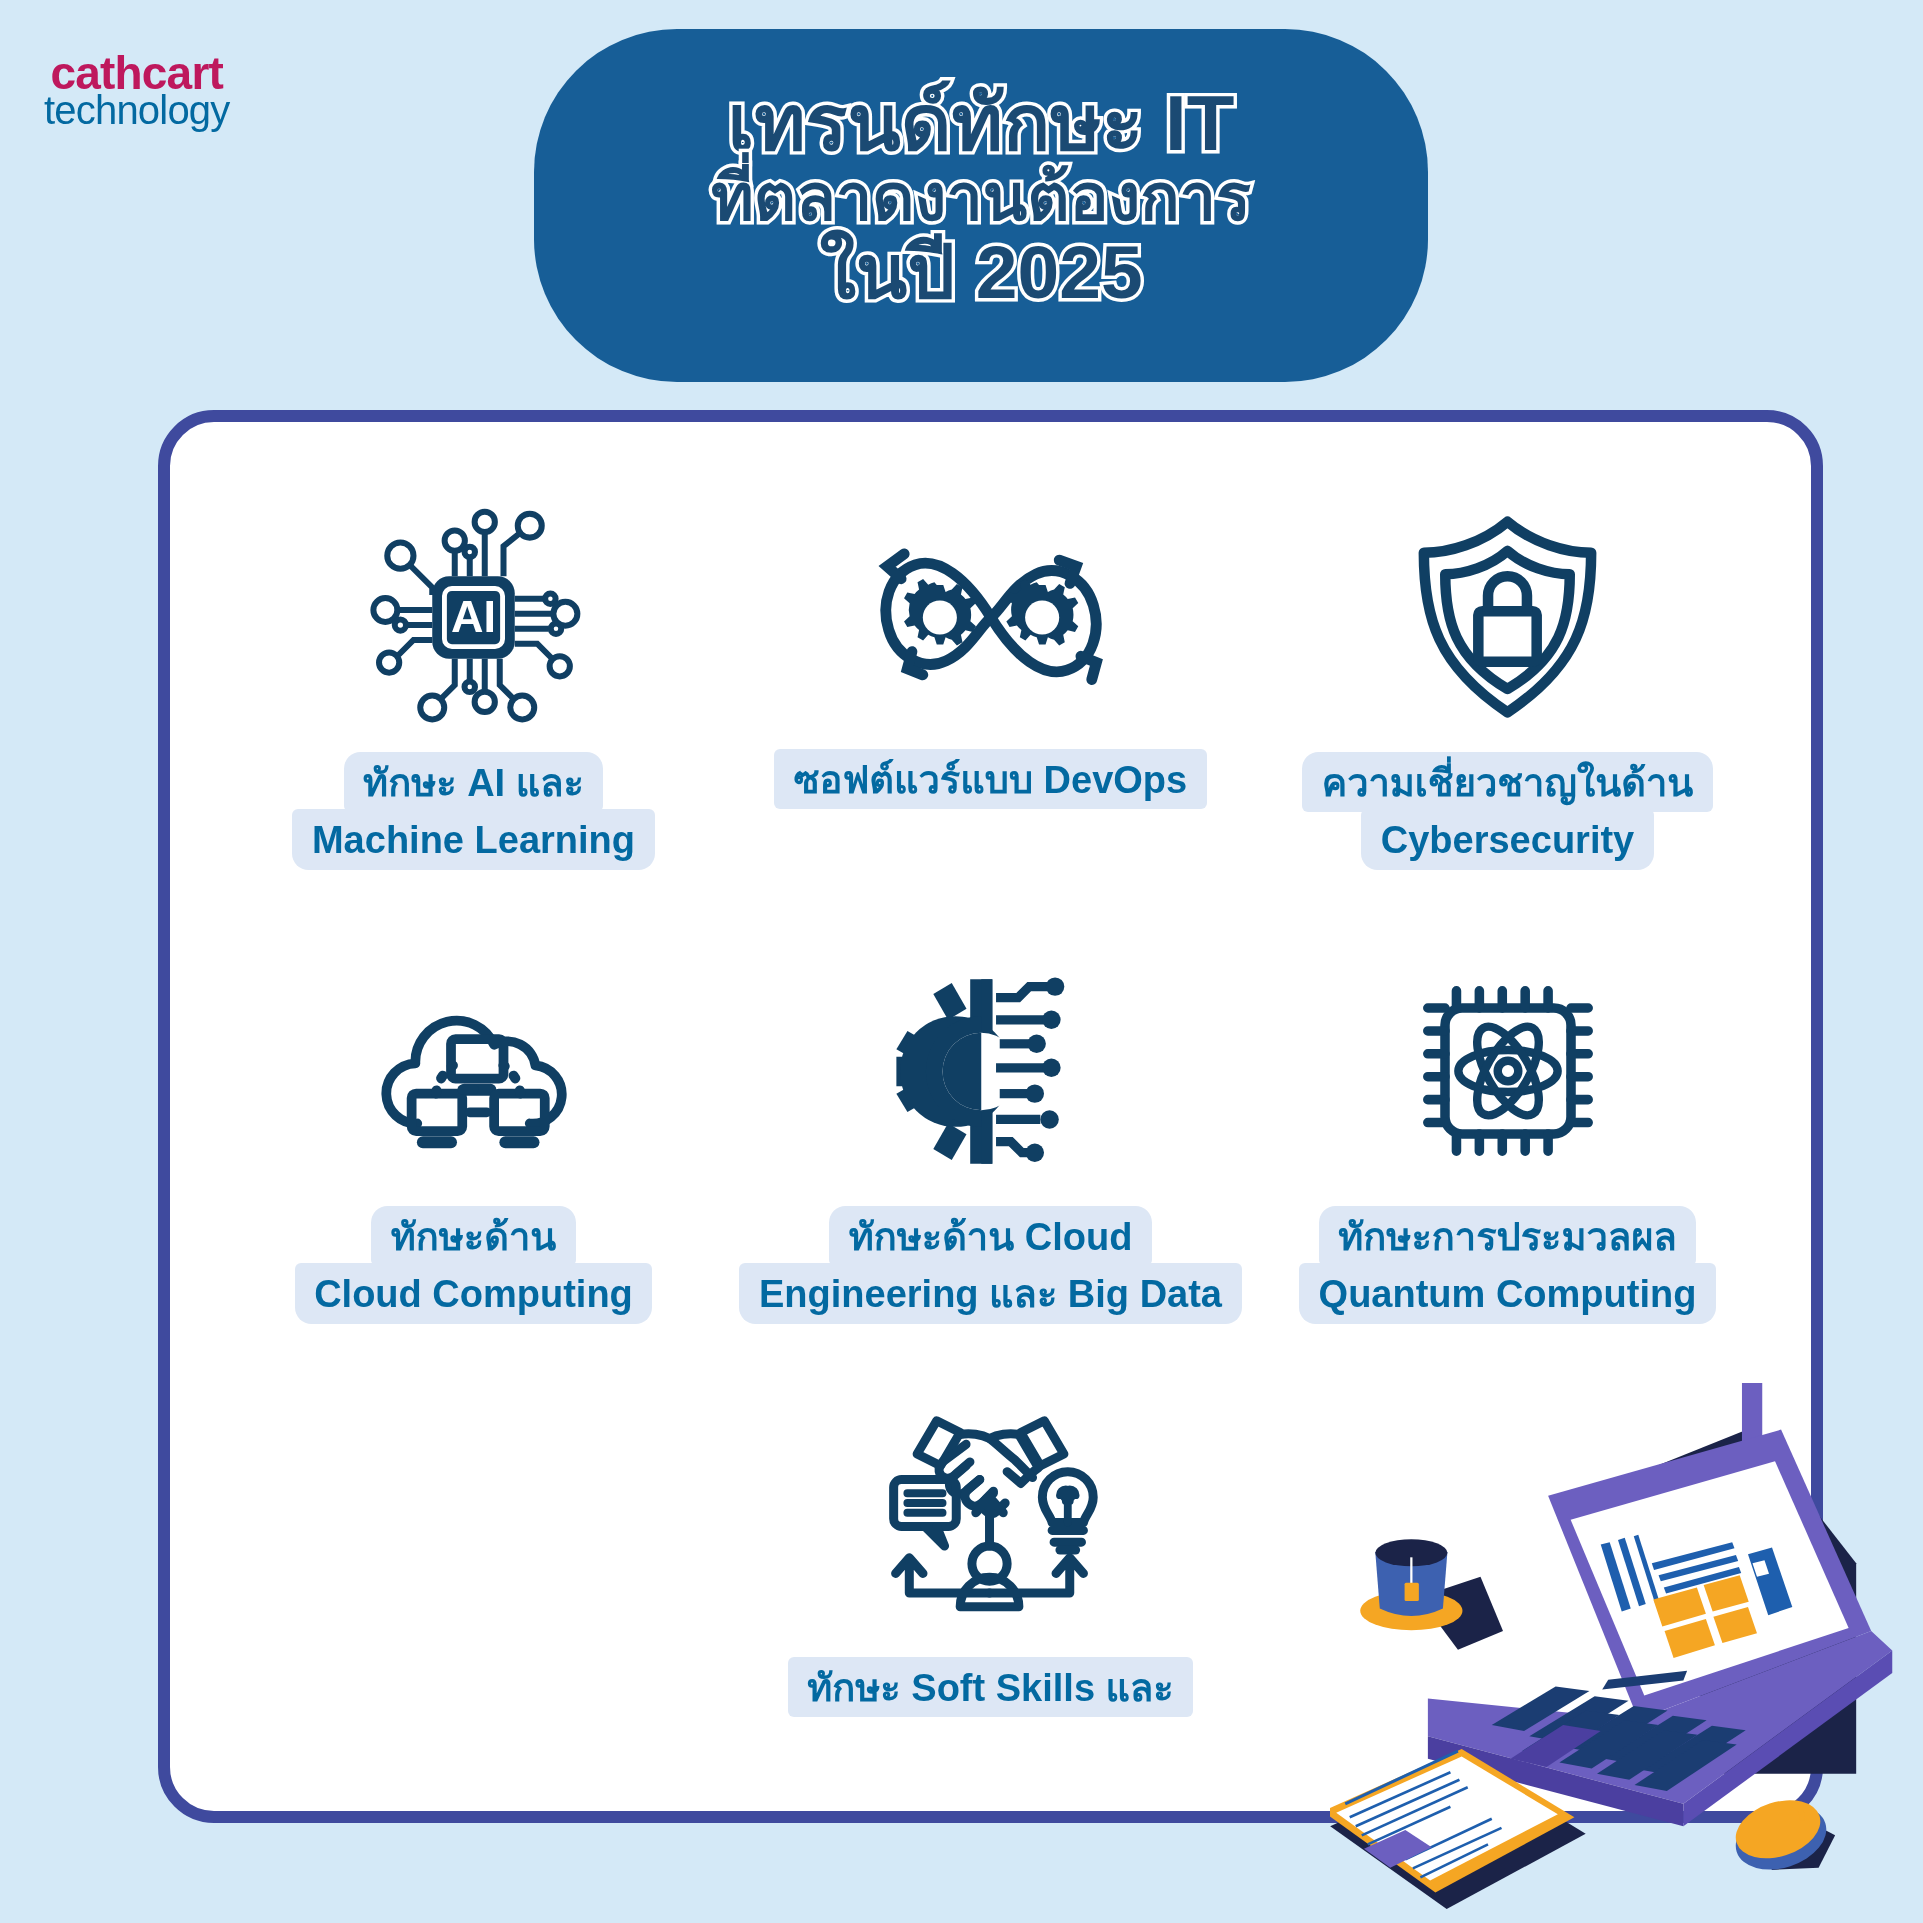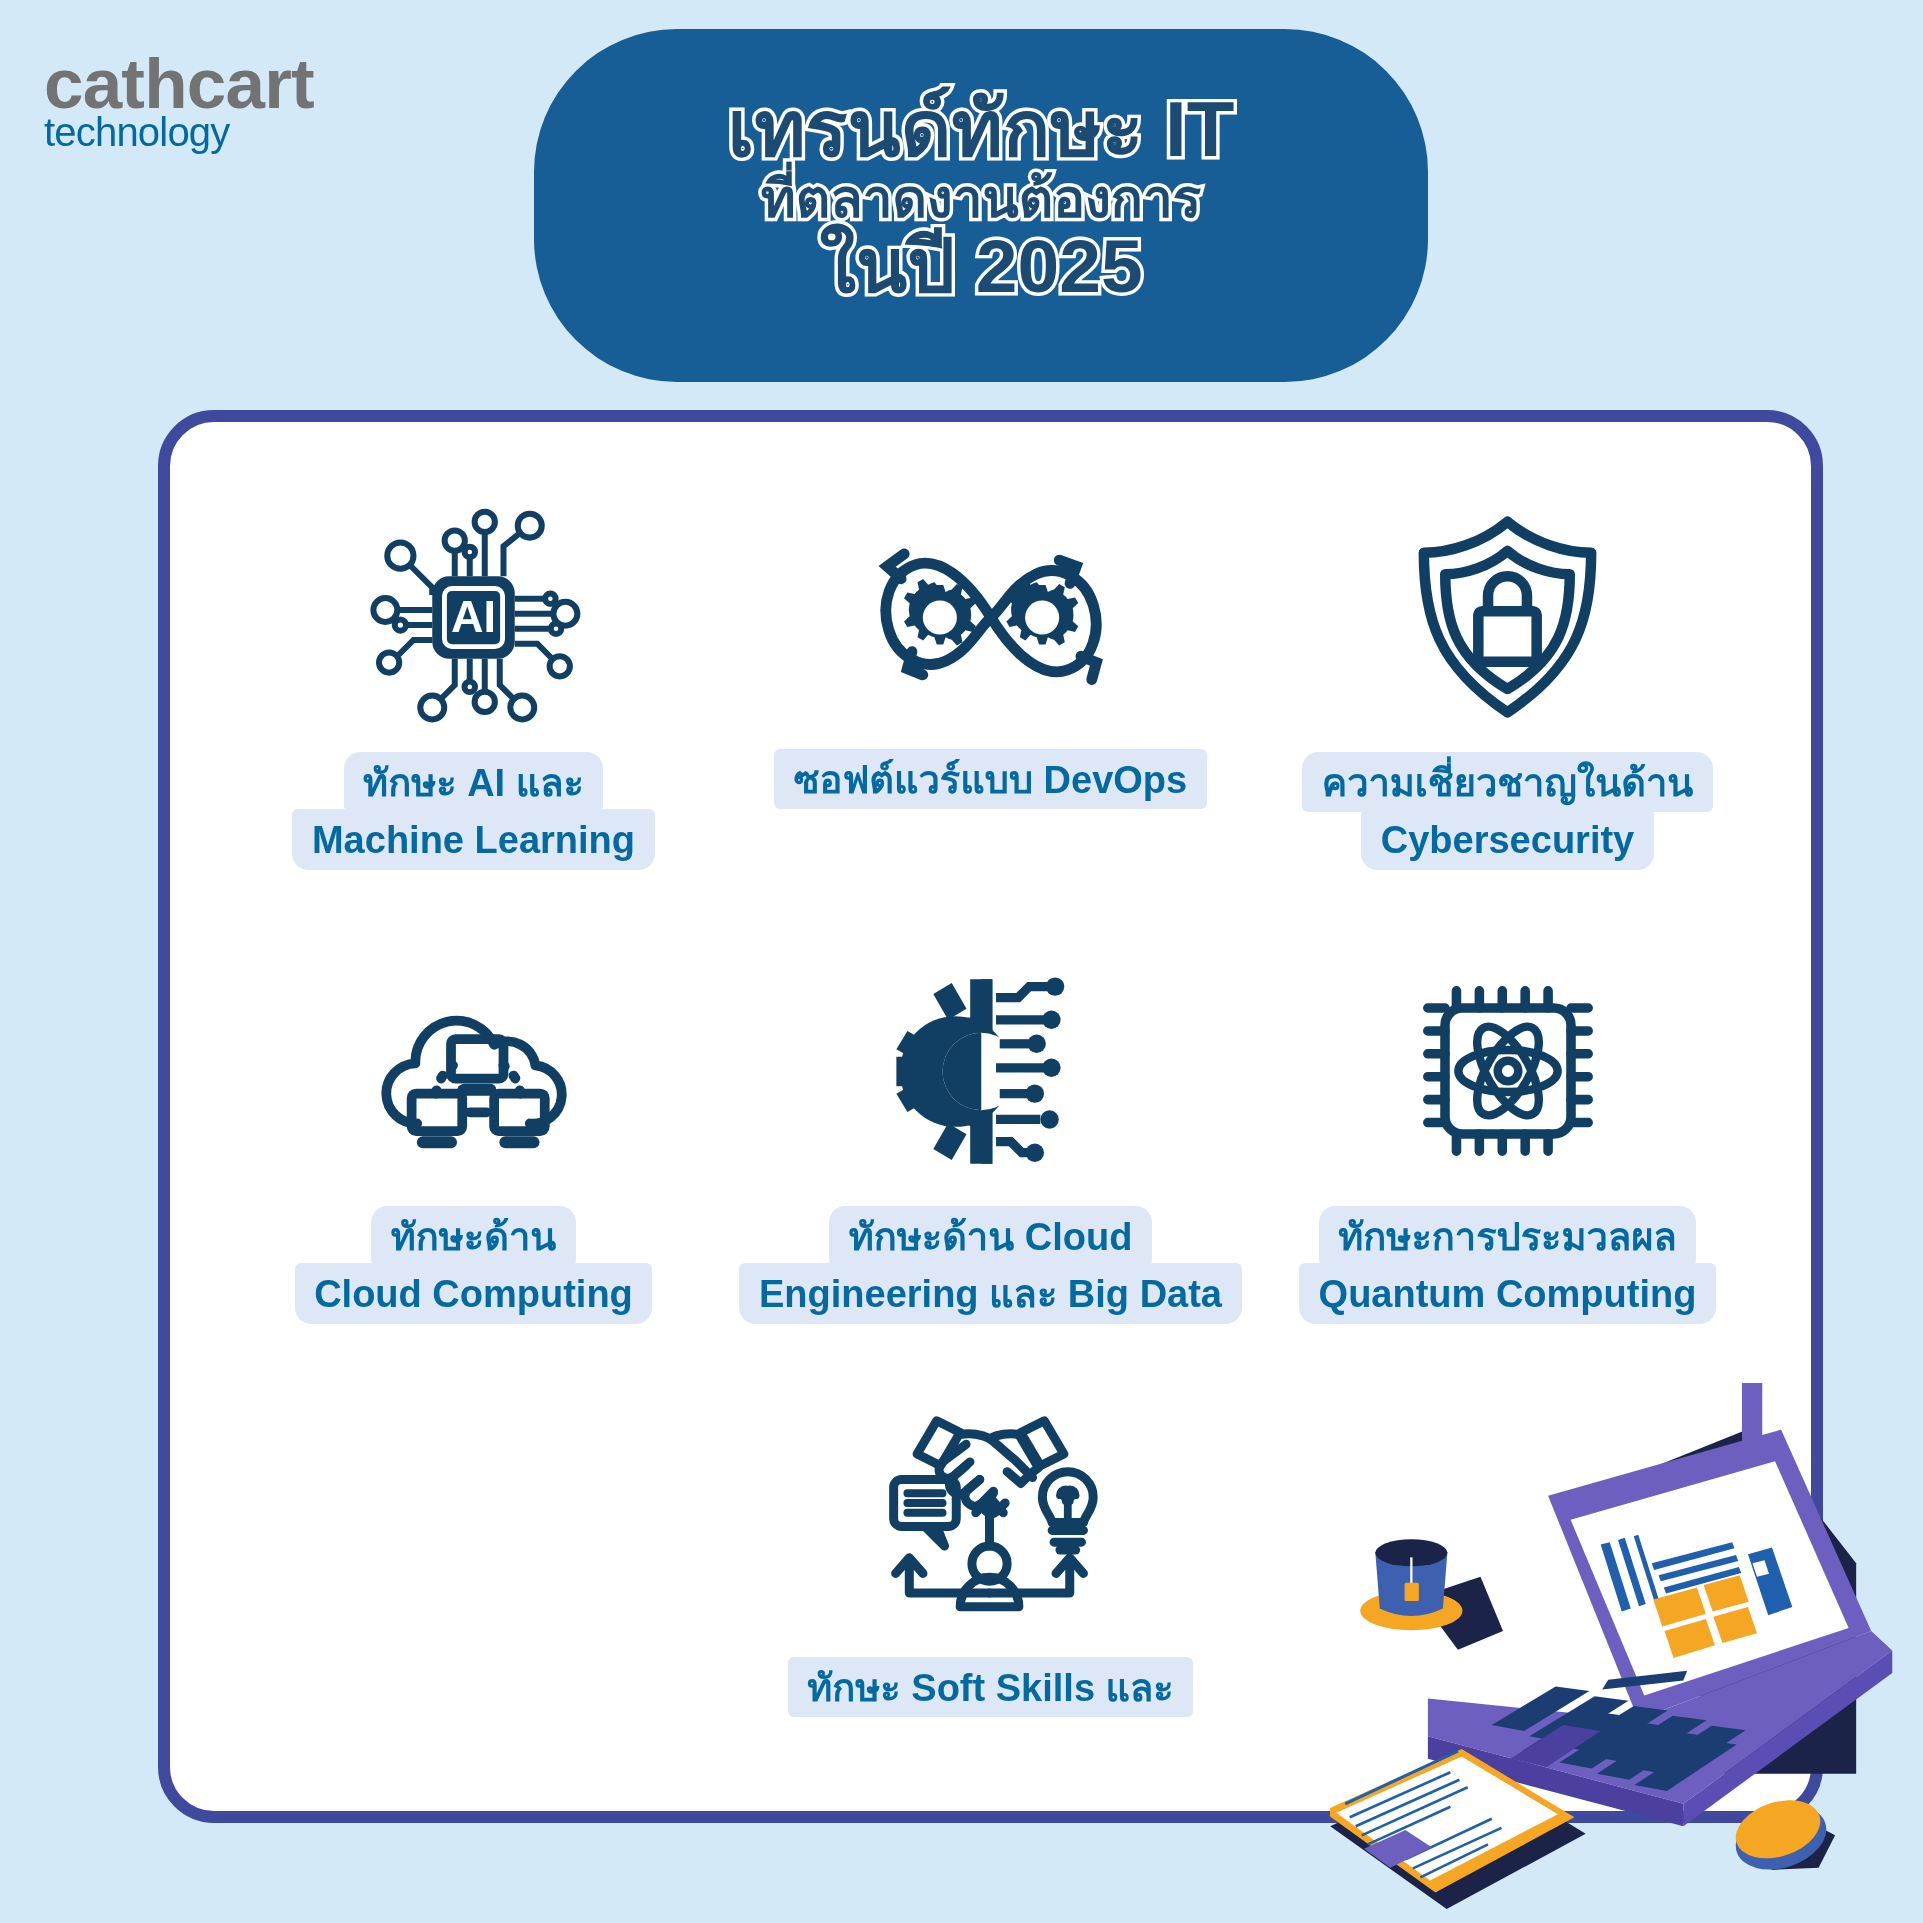--- a/index.html
+++ b/index.html
@@ -7,21 +7,21 @@
   body {
     background:#d4e9f7;
     font-family:"Liberation Sans","DejaVu Sans",sans-serif;
     position:relative;
     overflow:hidden;
   }
 
   
   .logo { position:absolute; left:44px; top:53px; line-height:0.88; }
   .logo .l1 {
-    display:block; font-size:71px; font-weight:700; color:#737373;
+    display:block; font-size:46px; font-weight:700; color:#be185d;
     letter-spacing:-0.8px;
     text-align:center;
   }
   .logo .l2 {
     display:block; font-size:40px; font-weight:400; color:#0369a1;
     letter-spacing:-0.8px;
   }
 
   
   .title-banner {
@@ -33,21 +33,21 @@
   .title-line {
     color:#1b4a73;
     font-weight:700;
     font-size:78px;
     line-height:1.06;
     text-align:center;
     letter-spacing:0px;
     -webkit-text-stroke:6.8px #ffffff;
     paint-order:stroke fill;
   }
-  .title-line.l2 { font-size:53px; }
+  .title-line.l2 { font-size:65px; }
   .title-line.l3 { font-size:75px; }
 
   
   .card {
     position:absolute; left:158px; top:410px; width:1665px; height:1413px;
     background:#ffffff; border:12.8px solid #3f4a9e; border-radius:56px;
   }
 
   
   .grid {

